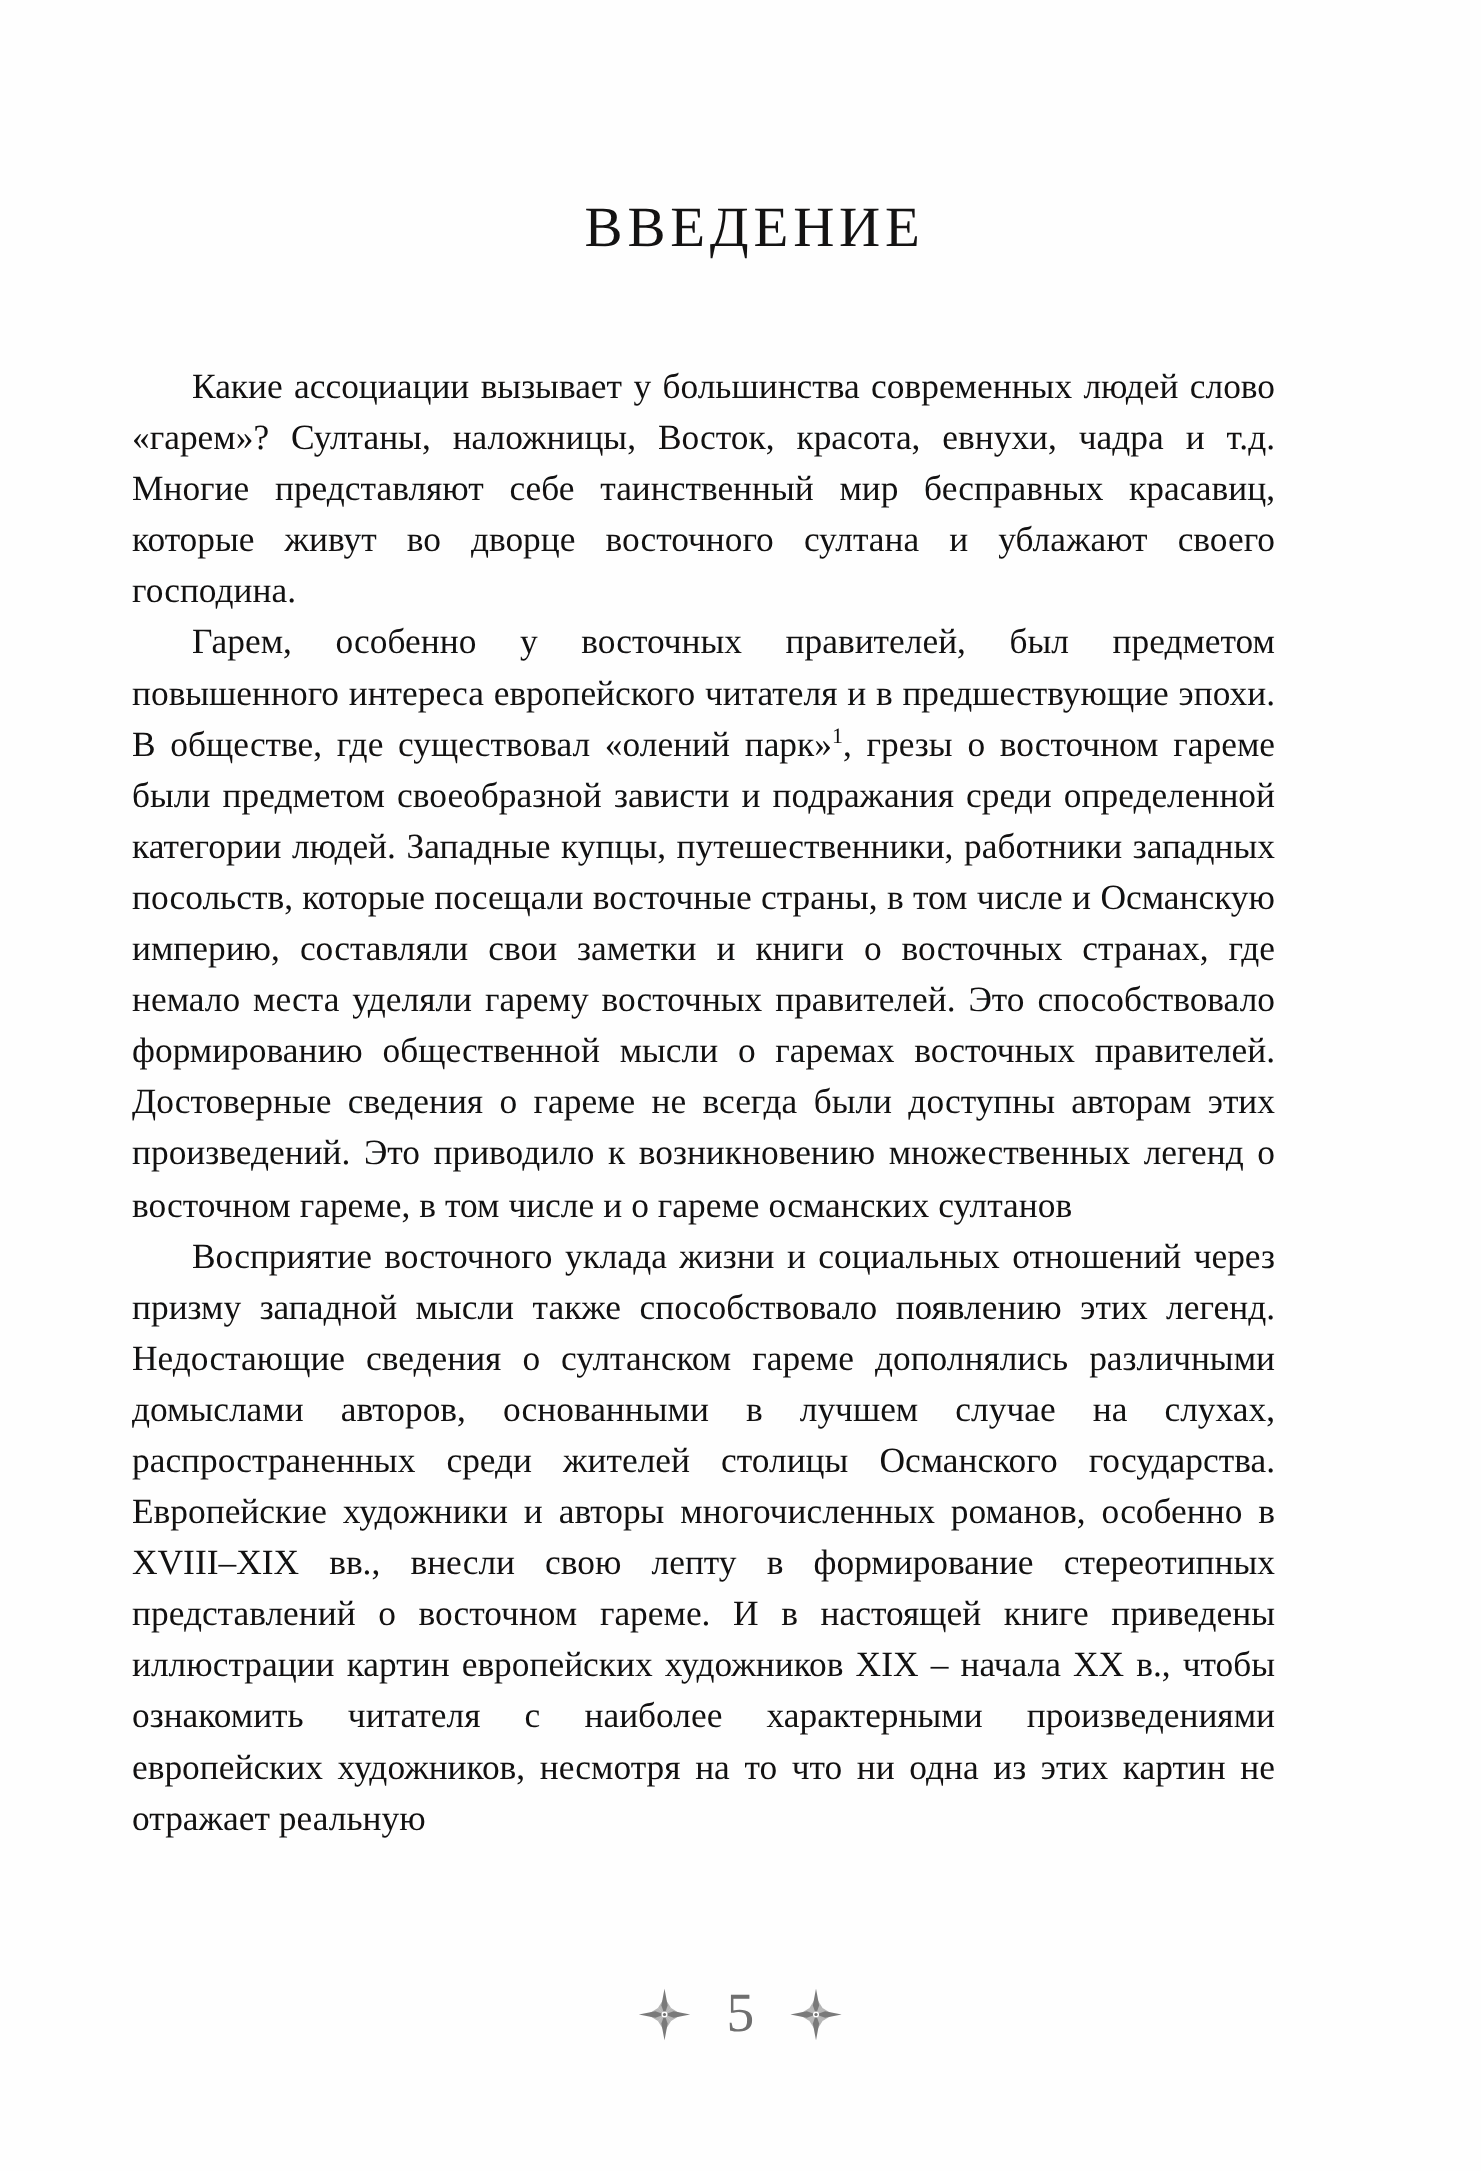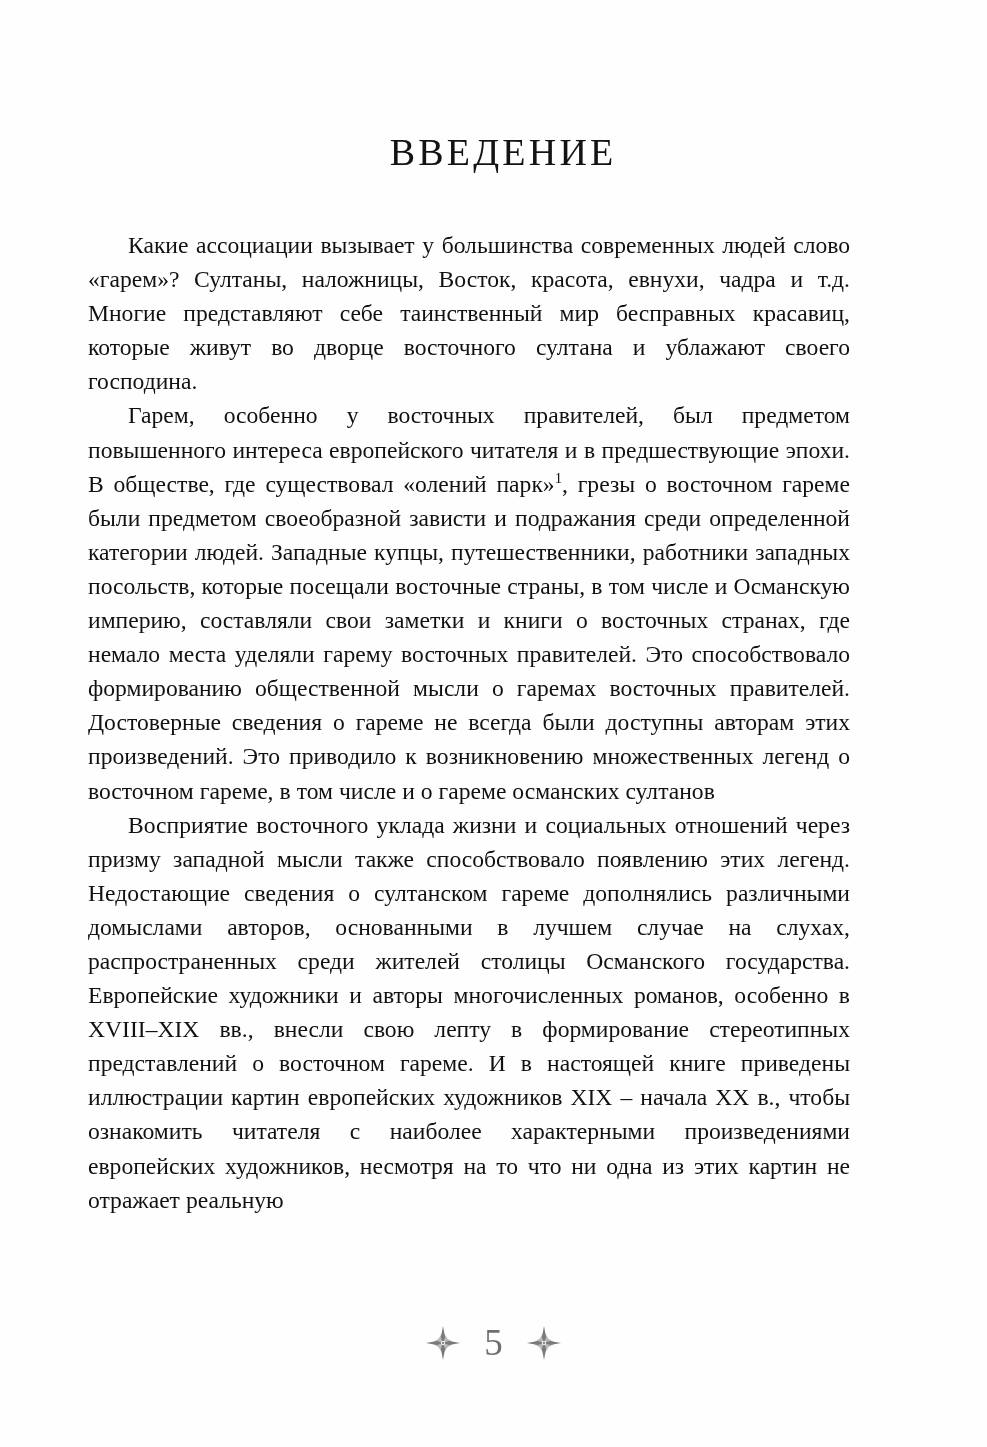--- a/index.html
+++ b/index.html
@@ -33,21 +33,21 @@
     line-height: 1;
     letter-spacing: 3.2px;
     font-weight: 400;
     color: #141313;
     text-indent: 3.2px;
   }
 
   .body-column {
     position: absolute;
     left: 88px;
-    top: 228px;
+    top: 241px;
     width: 762px;
   }
 
   p.para {
     margin: 0;
     font-size: 23.6px;
     line-height: 34.1px;
     text-align: justify;
     text-justify: inter-word;
     text-indent: 40px;

